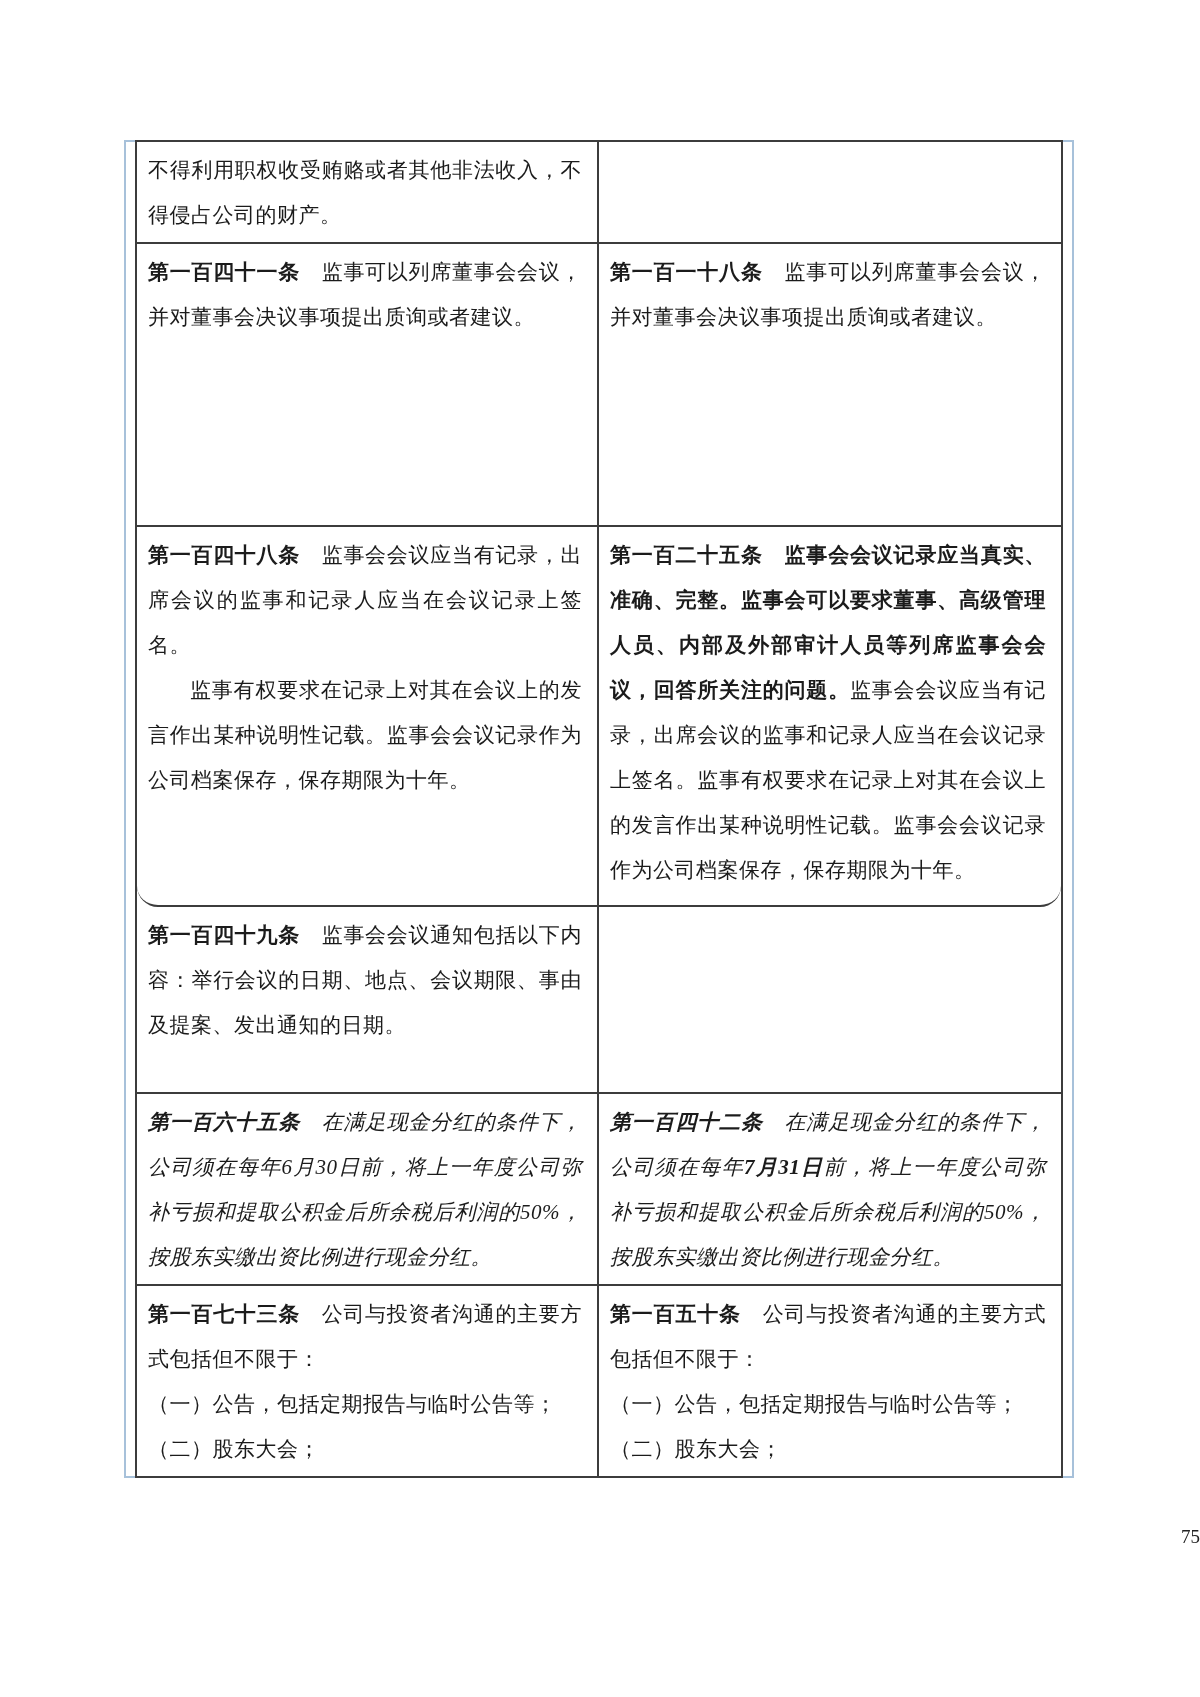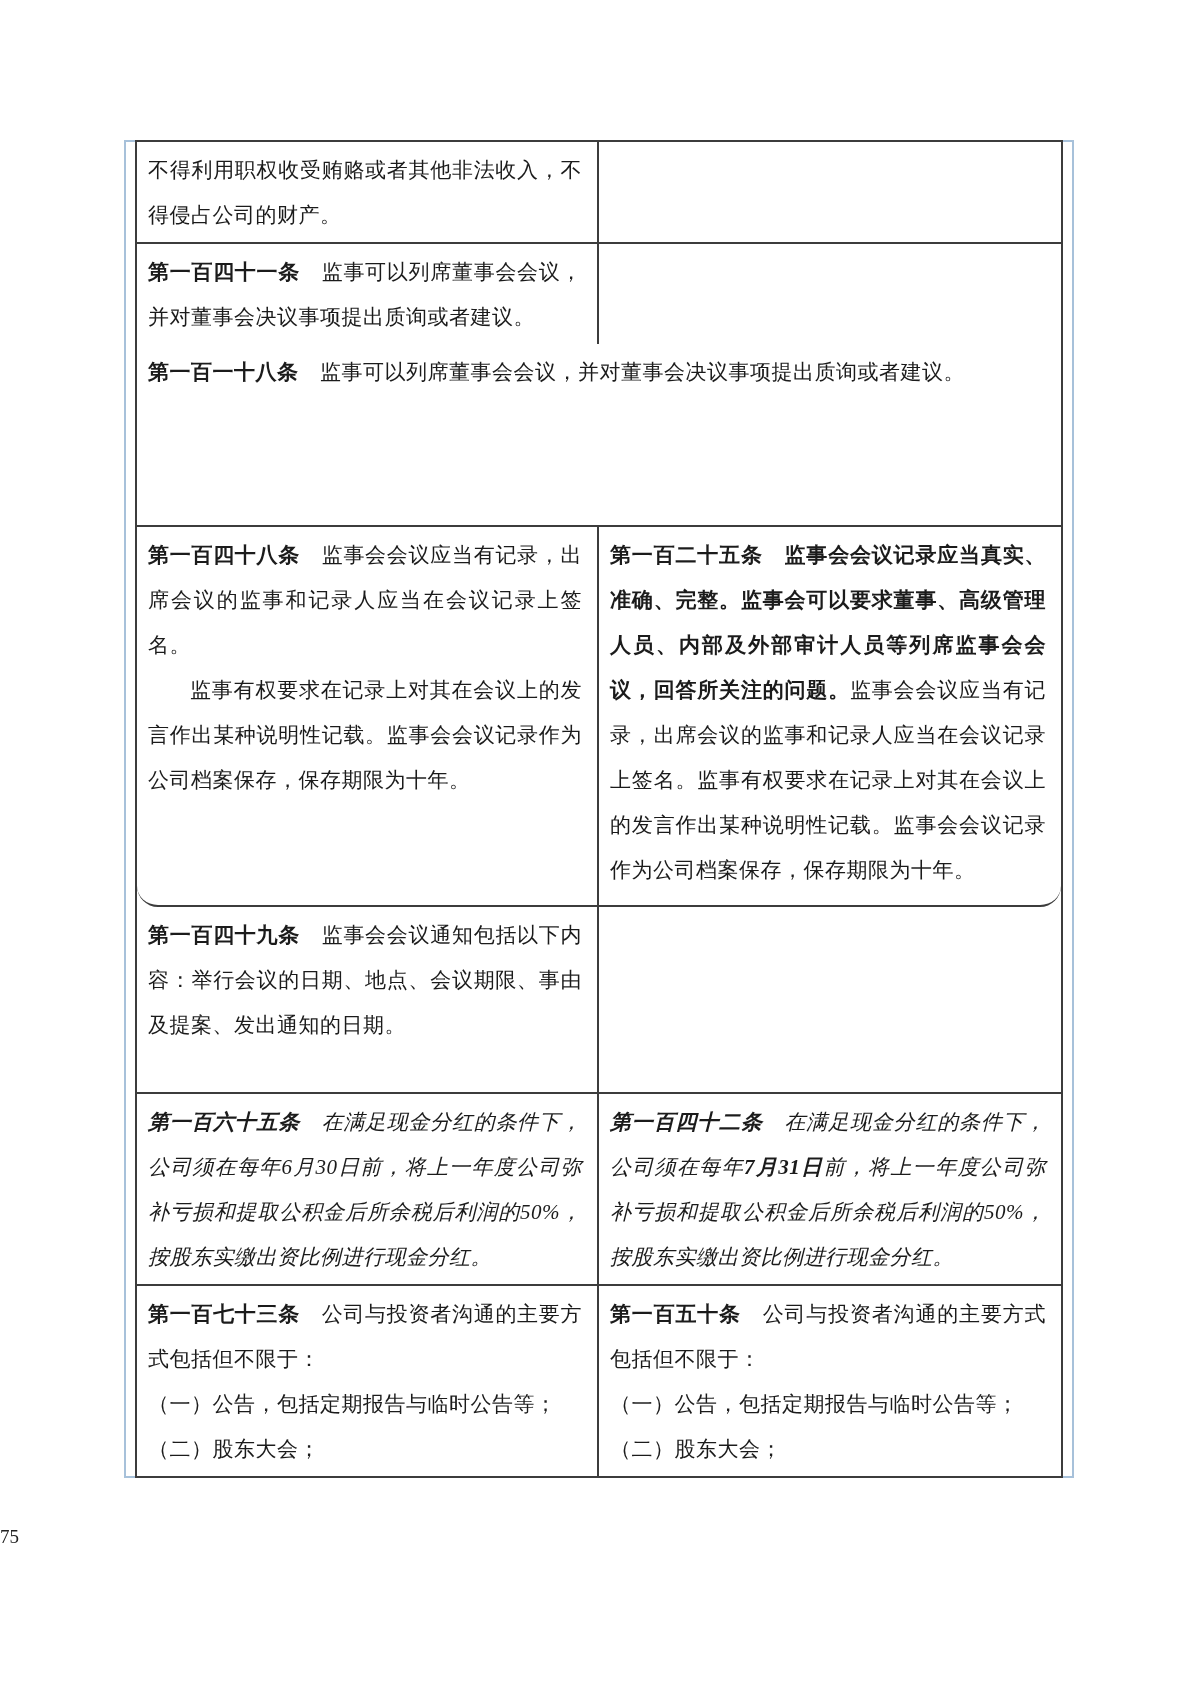--- a/index.html
+++ b/index.html
@@ -33,21 +33,21 @@
     background: #ffffff;
   }
   .t-row {
     display: flex;
     border-bottom: 2px solid #3c3c3c;
   }
   .t-row:last-child {
     border-bottom: none;
   }
   .t-row:nth-child(1) { min-height: 95px;  }
-  .t-row:nth-child(2) { min-height: 281px; flex-direction: column; }
+  .t-row:nth-child(2) { min-height: 281px; }
   .t-row:nth-child(3) { min-height: 378px; border-radius: 21px; }
   .t-row:nth-child(4) { min-height: 185px; }
   .t-row:nth-child(5) { min-height: 188px; font-style: italic; }
   .t-row:nth-child(6) { min-height: 184px; }
   .t-cell {
     box-sizing: border-box;
     padding: 6px 15px 4px 11px;
     font-size: 21px;
     line-height: 45px;
     letter-spacing: 0.5px;
@@ -67,21 +67,21 @@
     text-indent: 2em;
   }
   .run.bold {
     font-weight: bold;
   }
   .page-num {
     position: absolute;
     top: 1526px;
     left: 0;
     width: 100%;
-    text-align: left;
+    text-align: right;
     font-size: 19px;
     color: #222222;
   }
 </style>
 </head>
 <body>
 
 <div class="blue-box"></div>
 
 <div class="doc-table">

